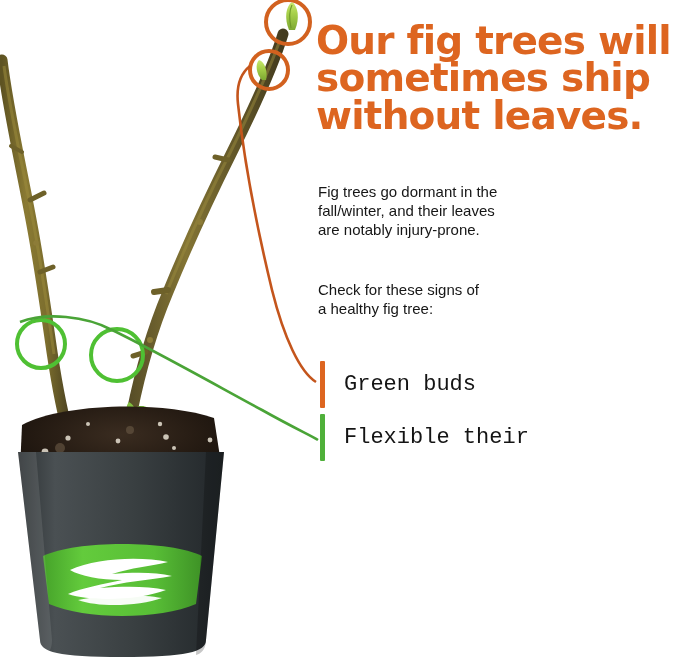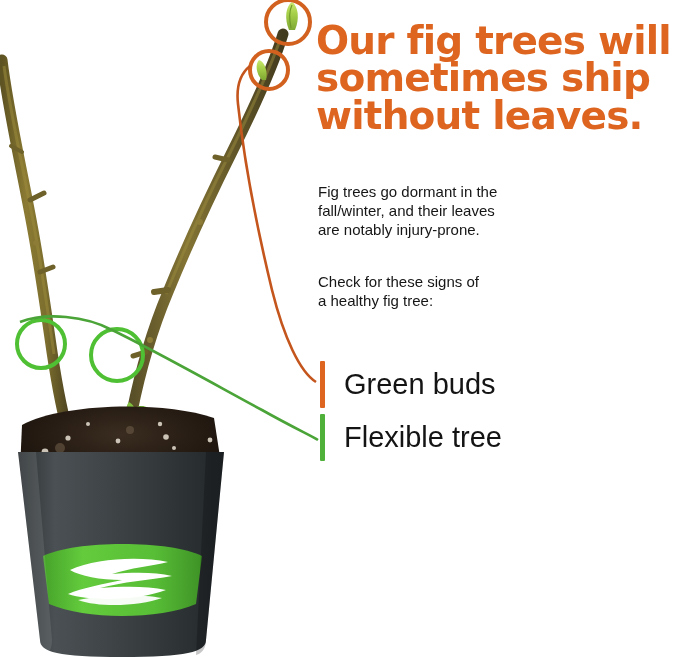--- a/index.html
+++ b/index.html
@@ -42,21 +42,21 @@
     position: absolute;
     left: 318px;
     width: 352px;
     color: #161616;
     font-family: "Liberation Sans", sans-serif;
     font-size: 15px;
     line-height: 1.27;
     white-space: pre-line;
   }
   .para.p1 { top: 182px; }
-  .para.p2 { top: 272px; }
+  .para.p2 { top: 280px; }
 
   .bullets {
     position: absolute;
     left: 320px;
     top: 358px;
     width: 350px;
   }
   .bullet {
     position: relative;
     height: 53px;
@@ -65,22 +65,22 @@
   }
   .bullet .bar {
     width: 5px;
     height: 47px;
     flex: 0 0 5px;
     border-radius: 1px;
   }
   .bullet .btext {
     margin-left: 19px;
     color: #141414;
-    font-family: Liberation Sans, sans-serif;
-    font-size: 29px;
+    font-family: Liberation Mono, monospace;
+    font-size: 22px;
     line-height: 1;
     white-space: nowrap;
   }
 </style>
 </head>
 <body>
 
 <div id="stage">
 
   <svg id="art" viewBox="0 0 679 657">
@@ -234,18 +234,18 @@
 
   <div class="bullets">
 
     <div class="bullet">
       <span class="bar" style="background:#DD6520"></span>
       <span class="btext">Green buds</span>
     </div>
 
     <div class="bullet">
       <span class="bar" style="background:#4FB03A"></span>
-      <span class="btext">Flexible tree</span>
+      <span class="btext">Flexible their</span>
     </div>
 
   </div>
 
 </div>
 
 </body></html>

